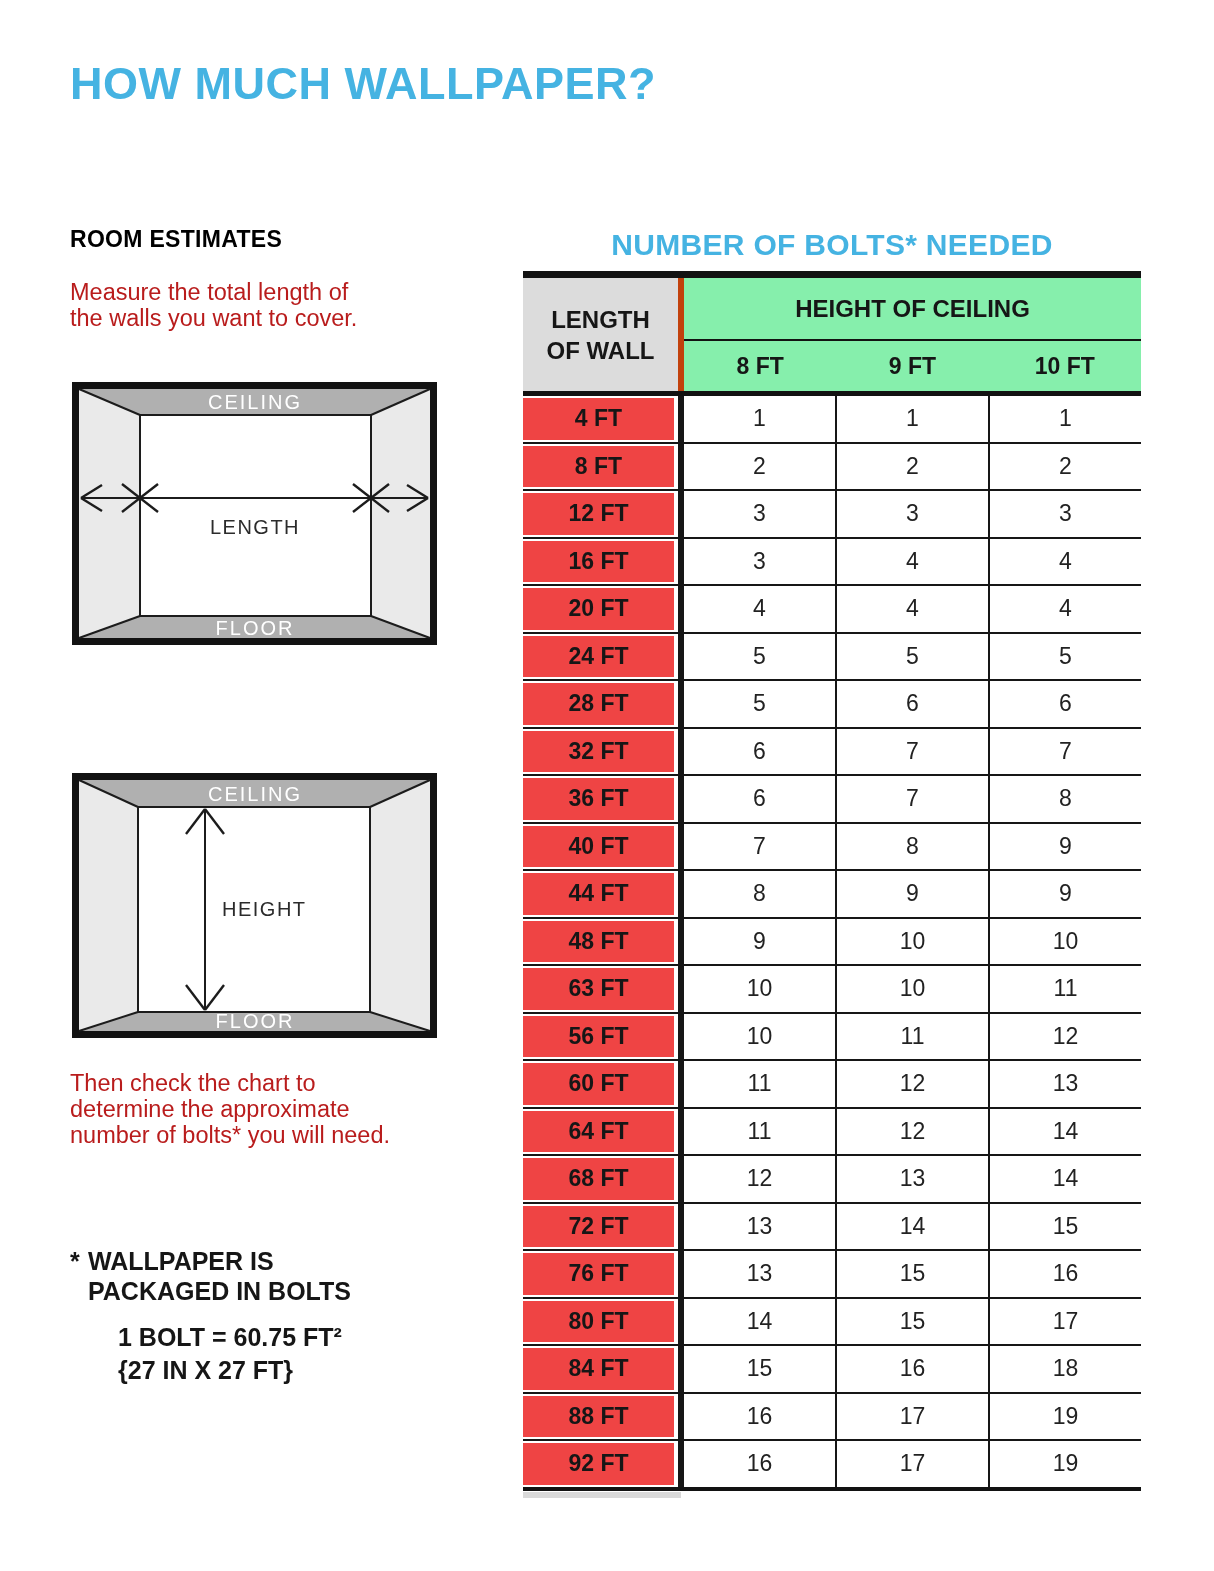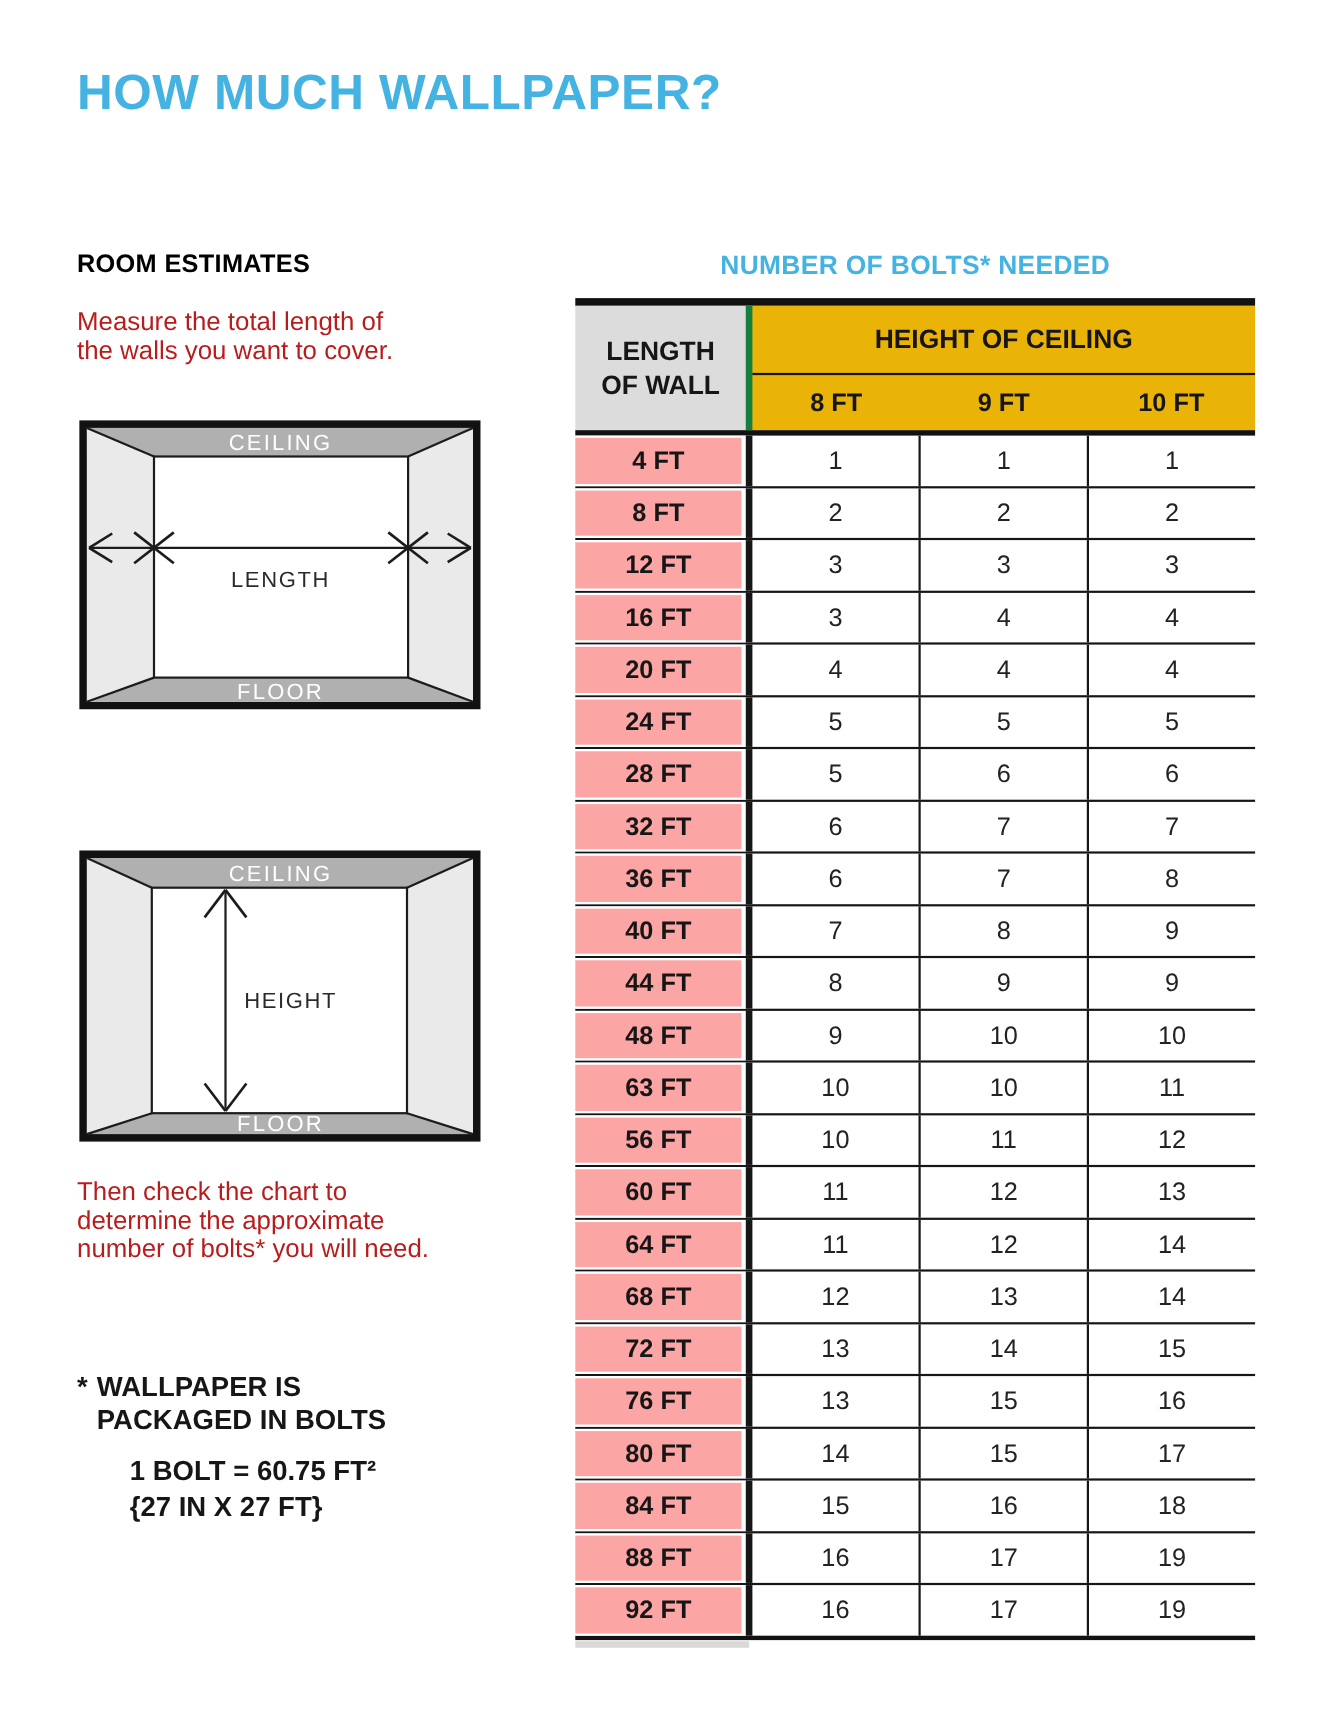--- a/index.html
+++ b/index.html
@@ -18,21 +18,21 @@
     letter-spacing:0.5px;
   }
   .section-heading{
     position:absolute; left:70px; top:226px;
     font-size:23px; font-weight:700; color:#000000;
     letter-spacing:0.3px;
   }
   .table-heading{
     position:absolute; left:523px; top:228px; width:618px;
     text-align:center;
-    font-size:24px; font-weight:700; color:#45B3E2;
+    font-size:30px; font-weight:700; color:#45B3E2;
     letter-spacing:0.3px;
   }
   
   .para{
     position:absolute; left:70px; width:410px;
     font-size:23.5px; line-height:26px; color:#b91c1c;
     white-space:pre-line;
   }
   .para1{top:279px;}
   .para2{top:676px;}
@@ -58,40 +58,40 @@
     color:#161616;
   }
   .top-bar{height:7px; background:#121212;}
   .thead{display:flex;}
   .corner{
     width:155px; height:113px; background:#DCDCDC;
     display:flex; align-items:center; justify-content:center;
     text-align:center; font-size:24px; font-weight:700; line-height:31px;
     white-space:pre-line;
   }
-  .head-right{flex:1; border-left:6px solid #15803d; background:#eab308;}
+  .head-right{flex:1; border-left:6px solid #c2410c; background:#86efac;}
   .group-header{
     height:63px; box-sizing:border-box;
     border-bottom:2px solid #121212;
     display:flex; align-items:center; justify-content:center;
     font-size:24px; font-weight:700;
   }
   .sub-row{height:50px; display:flex;}
   .sub-cell{
     flex:1; display:flex; align-items:center; justify-content:center;
     font-size:23px; font-weight:700;
   }
   .mid-bar{height:5px; background:#121212;}
   .t-row{display:flex; height:45.5px;}
   .t-row + .t-row{border-top:2px solid #161616;}
   .t-rowhead{
     width:155px; box-sizing:border-box; padding:2px 4px 2px 0; background:#ffffff;
   }
   .t-rowhead-inner{
-    width:100%; height:100%; background:#fca5a5;
+    width:100%; height:100%; background:#ef4444;
     display:flex; align-items:center; justify-content:center;
     font-size:23px; font-weight:700;
   }
   .t-cells{flex:1; display:flex; border-left:6px solid #161616;}
   .t-cell{
     flex:1; display:flex; align-items:center; justify-content:center;
     font-size:23px; color:#222222;
   }
   .t-cell + .t-cell{border-left:2px solid #161616;}
   .bottom-bar{height:4px; background:#121212;}

